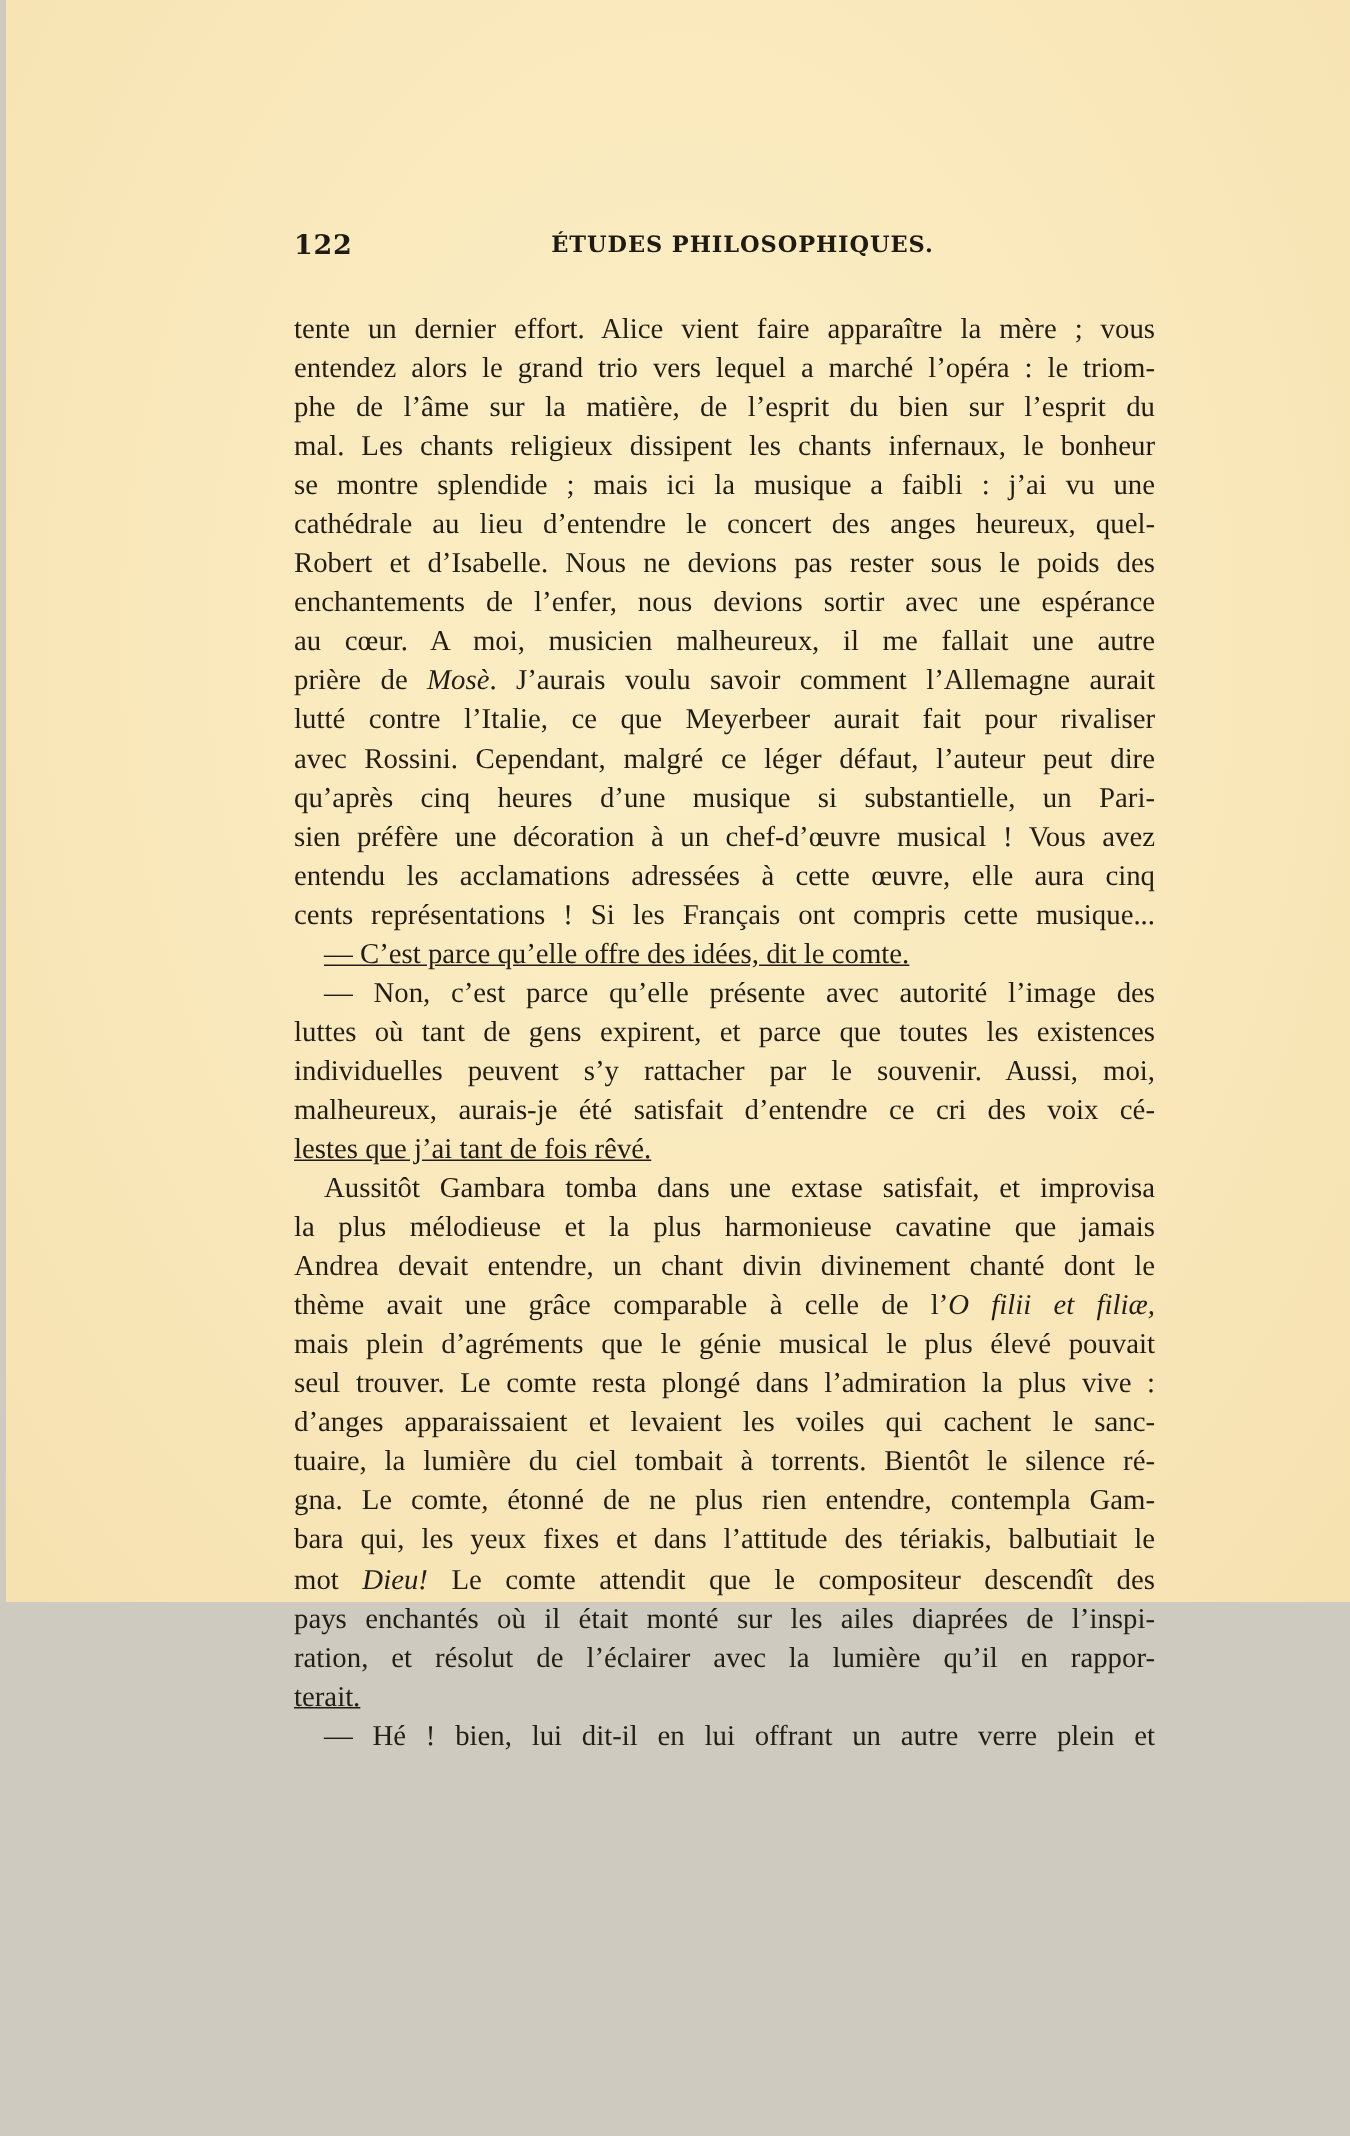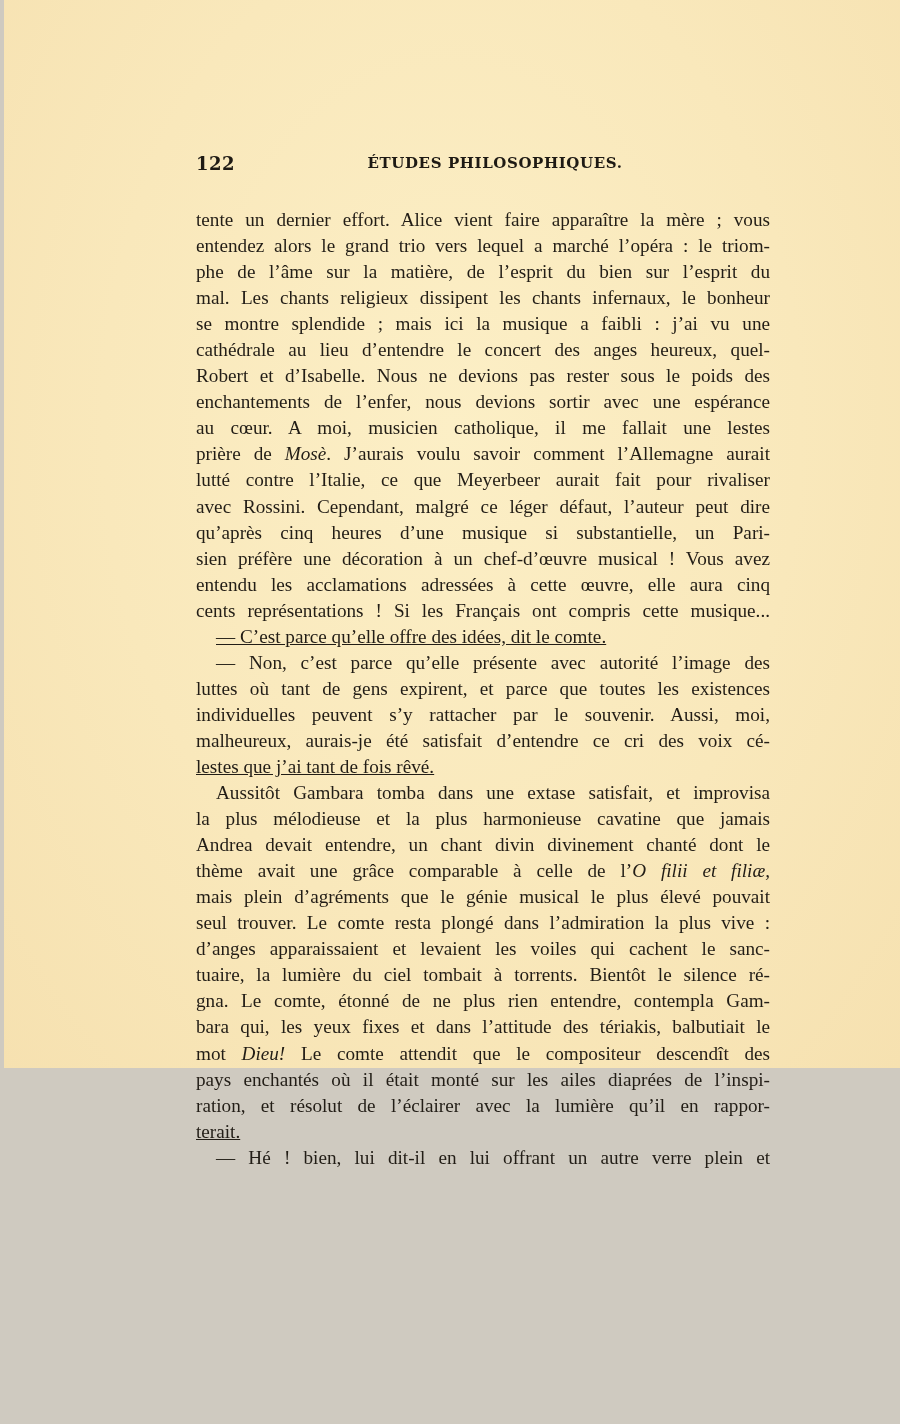--- a/index.html
+++ b/index.html
@@ -88,21 +88,21 @@
   </div>
   <div class="body-text" id="body-text">
       <span class="line">tente un dernier effort. Alice vient faire apparaître la mère ; vous</span>
       <span class="line">entendez alors le grand trio vers lequel a marché l’opéra : le triom-</span>
       <span class="line">phe de l’âme sur la matière, de l’esprit du bien sur l’esprit du</span>
       <span class="line">mal. Les chants religieux dissipent les chants infernaux, le bonheur</span>
       <span class="line">se montre splendide ; mais ici la musique a faibli : j’ai vu une</span>
       <span class="line">cathédrale au lieu d’entendre le concert des anges heureux, quel-</span>
       <span class="line">Robert et d’Isabelle. Nous ne devions pas rester sous le poids des</span>
       <span class="line">enchantements de l’enfer, nous devions sortir avec une espérance</span>
-      <span class="line">au cœur. A moi, musicien catholique, il me fallait une lestes</span>
+      <span class="line">au cœur. A moi, musicien malheureux, il me fallait une autre</span>
       <span class="line">prière de <i>Mosè</i>. J’aurais voulu savoir comment l’Allemagne aurait</span>
       <span class="line">lutté contre l’Italie, ce que Meyerbeer aurait fait pour rivaliser</span>
       <span class="line">avec Rossini. Cependant, malgré ce léger défaut, l’auteur peut dire</span>
       <span class="line">qu’après cinq heures d’une musique si substantielle, un Pari-</span>
       <span class="line">sien préfère une décoration à un chef-d’œuvre musical ! Vous avez</span>
       <span class="line">entendu les acclamations adressées à cette œuvre, elle aura cinq</span>
       <span class="line">cents représentations ! Si les Français ont compris cette musique...</span>
       <span class="line indent last">— C’est parce qu’elle offre des idées, dit le comte.</span>
       <span class="line indent">— Non, c’est parce qu’elle présente avec autorité l’image des</span>
       <span class="line">luttes où tant de gens expirent, et parce que toutes les existences</span>

